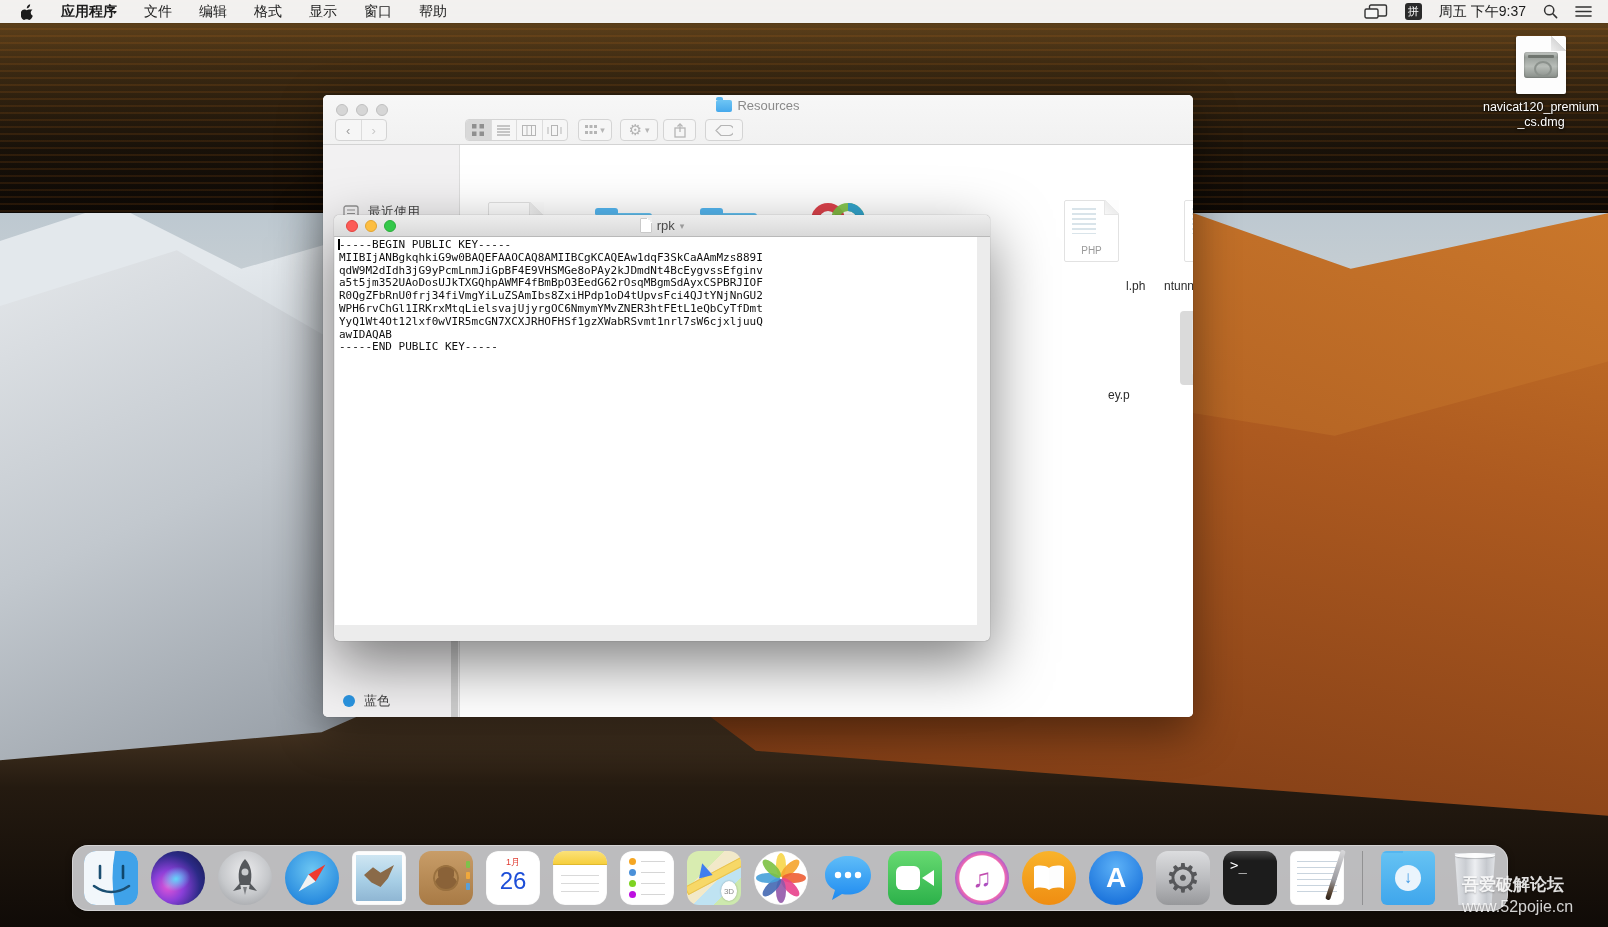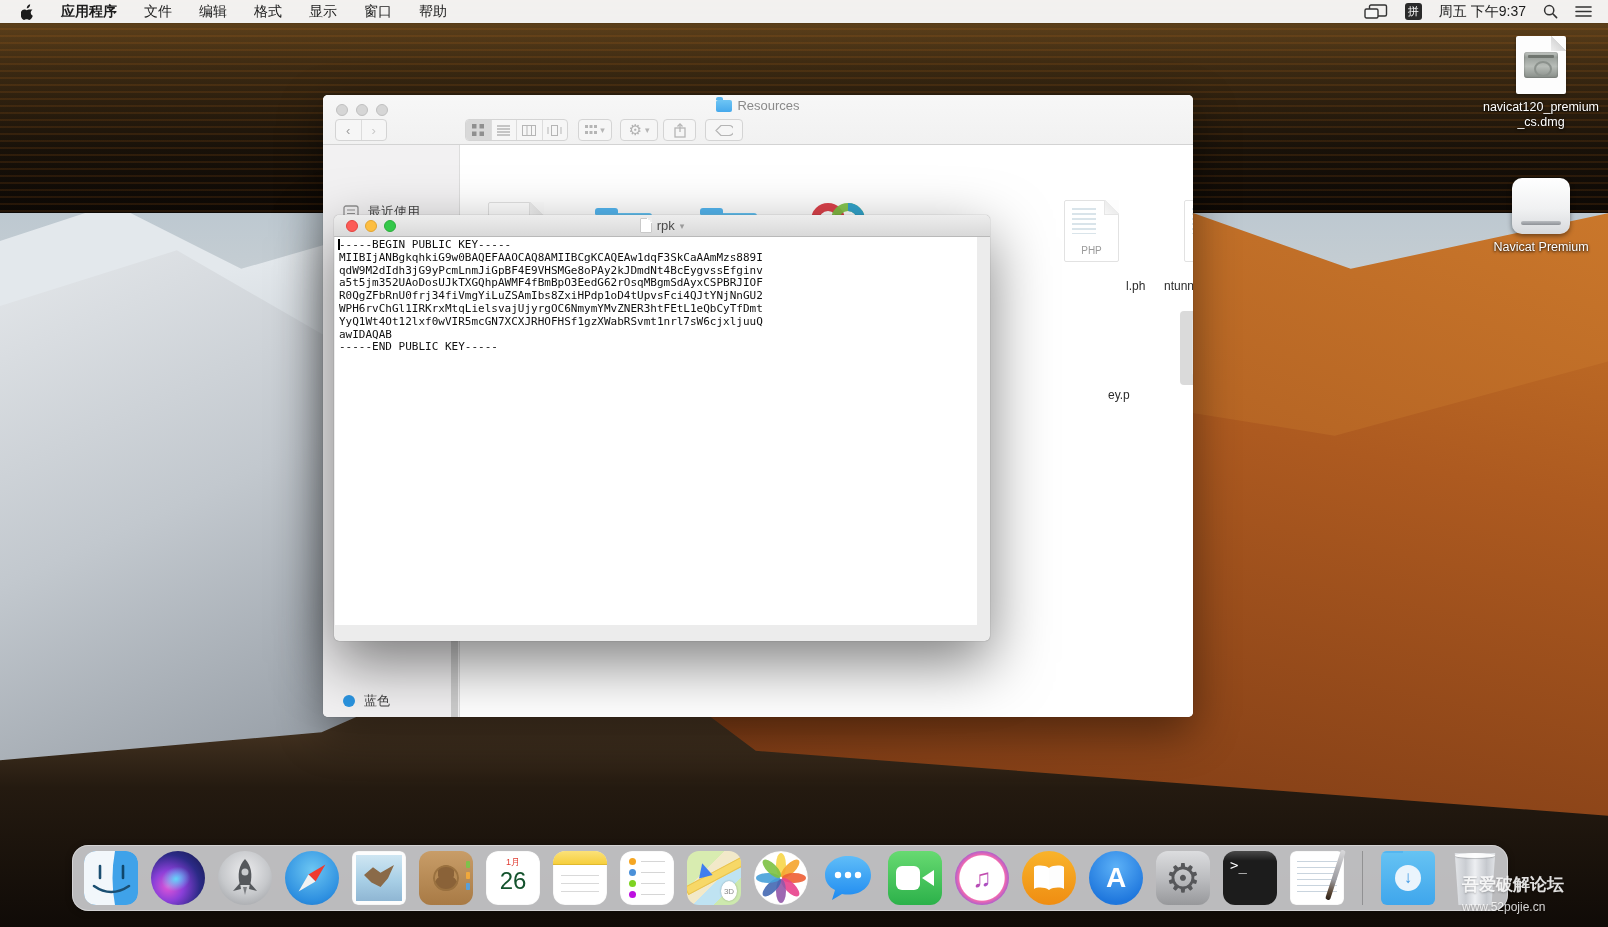--- a/index.html
+++ b/index.html
@@ -120,21 +120,21 @@
   .rsq { width:54px; height:54px; border-radius:12px; position:relative; overflow:hidden; }
   .circ { width:54px; height:54px; border-radius:50%; position:relative; overflow:hidden; }
 
   .ic-siri { background:radial-gradient(circle at 32% 65%, #e557d8 0%, #8a3fd8 30%, #2b2a86 62%, #131642 100%); }
   .ic-siri:after { content:""; position:absolute; left:18%; top:30%; width:55%; height:45%;
     background:radial-gradient(ellipse at center, rgba(90,230,255,.9), rgba(90,230,255,0) 70%); transform:rotate(-20deg); }
   .ic-launchpad { background:radial-gradient(circle at 50% 38%, #ececee 0%, #c6c8cb 55%, #97999d 100%); }
   .ic-safari { background:radial-gradient(circle at 50% 35%, #6cc6f2 0%, #2d8fe0 70%, #1b6fc4 100%); }
   .ic-cal { background:#fff; text-align:center; box-shadow:inset 0 0 1px rgba(0,0,0,.25); }
   .cal-m { font-size:9px; color:#e03c31; margin-top:5px; }
-  .cal-d { font-size:24px; color:#14532d; line-height:24px; font-weight:300; }
+  .cal-d { font-size:24px; color:#1d4ed8; line-height:24px; font-weight:300; }
   .ic-notes { background:#fff; box-shadow:inset 0 0 1px rgba(0,0,0,.25); }
   .ic-notes:before { content:""; position:absolute; left:0; top:0; right:0; height:13px;
     background:linear-gradient(180deg,#fbe178,#f6cf3e); border-bottom:1px solid #e0b92e; }
   .ic-notes:after { content:""; position:absolute; left:8px; top:24px; right:8px; height:18px;
     background:repeating-linear-gradient(180deg,#d9d9d9 0 1.5px, transparent 1.5px 8px); }
   .ic-rem { background:#fff; box-shadow:inset 0 0 1px rgba(0,0,0,.25); }
   .rem-row { position:absolute; left:9px; right:9px; height:7px; display:flex; align-items:center; gap:5px; }
   .rem-dot { width:7px; height:7px; border-radius:50%; }
   .rem-line { flex:1; height:1.5px; background:#d6d6d6; }
   .ic-maps { background:linear-gradient(135deg,#d8ecb0 0 35%, #f2e9c9 35% 55%, #bfe3f2 55% 75%, #cde9ae 75% 100%); }
@@ -172,21 +172,21 @@
   .ct-tabs { position:absolute; right:3px; top:10px; display:flex; flex-direction:column; gap:4px; }
   .ct-tab { width:4px; height:7px; border-radius:1px; }
   .ic-mail { background:#fdfdfd; border-radius:6px; padding:4px; box-shadow:inset 0 0 1px rgba(0,0,0,.3); }
   .mail-inner { width:100%; height:100%; background:linear-gradient(180deg,#cfe6f2 0%,#a8cfe6 55%,#8fb6d3 100%); position:relative; overflow:hidden; }
   .mail-eagle { position:absolute; left:8px; top:10px; width:30px; height:22px; background:#8a6a48;
     clip-path:polygon(0 45%,30% 10%,55% 35%,100% 0,80% 60%,55% 100%,25% 80%); }
 
   
   .watermark { position:absolute; left:1462px; top:874px; z-index:55; color:rgba(255,255,255,.88);
     font-size:17px; font-weight:bold; line-height:22px; text-shadow:0 1px 2px rgba(0,0,0,.25); white-space:nowrap; }
-  .watermark .wm2 { font-weight:normal; font-size:12px; color:rgba(255,255,255,.82); }
+  .watermark .wm2 { font-weight:normal; font-size:16px; color:rgba(255,255,255,.82); }
 
   svg { display:block; }
 </style>
 </head>
 <body>
 
 <div class="stage">
 
   <div class="wp">
     <div class="wp-sky"></div>
@@ -238,24 +238,20 @@
           </svg>
       </span>
     </div>
   </div>
 
   <div class="desk-icon" style="left:1481px; top:36px; width:120px;">
     <div class="dmg-page">
         <div class="dmg-drive"></div>
       </div>
     <div class="desk-label">navicat120_premium_cs.dmg</div>
-  </div>
-  <div class="desk-icon" style="left:1476px; top:178px; width:130px;">
-    <div class="drive-icon"></div>
-    <div class="desk-label">Navicat Premium</div>
   </div>
 
   <div class="window finder">
     <div class="f-chrome">
       <div class="lights">
         <span class="light inactive"></span>
         <span class="light inactive"></span>
         <span class="light inactive"></span>
       </div>
       <div class="f-title">

